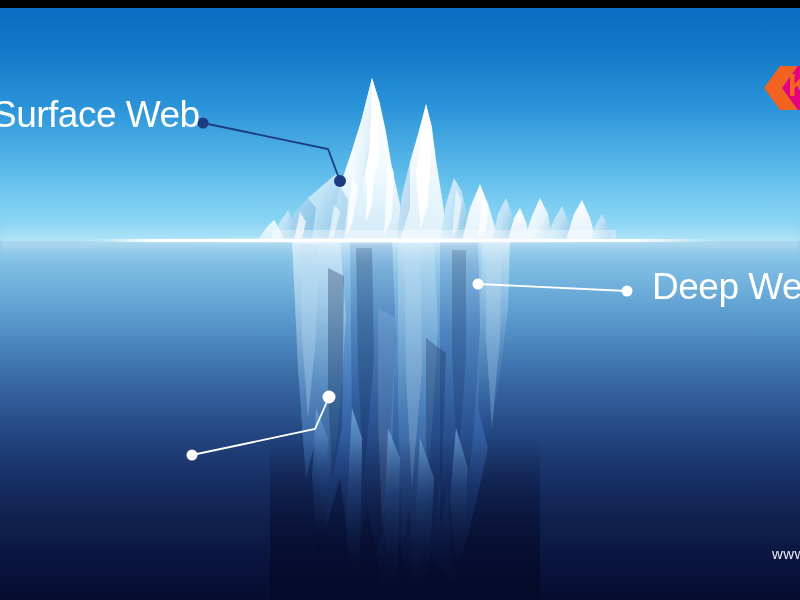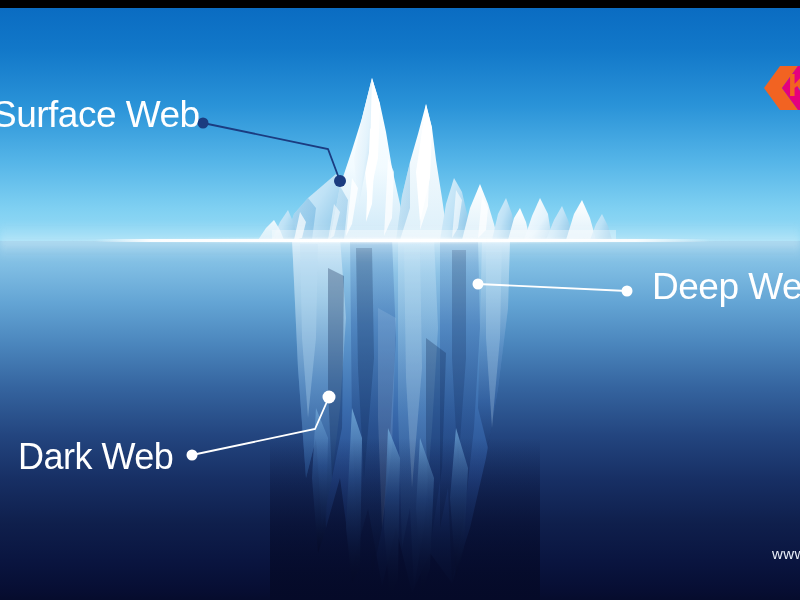--- a/index.html
+++ b/index.html
@@ -325,21 +325,20 @@
       <polyline points="192,447 315,421 329,389" fill="none" stroke="#ffffff" stroke-width="1.8"></polyline>
       <circle cx="192" cy="447" r="5.5" fill="#ffffff"></circle>
       <circle cx="329" cy="389" r="6.5" fill="#ffffff"></circle>
     </g>
   </svg>
 
   <div class="label" id="label-surface">Surface Web</div>
 
   <div class="label" id="label-deep">Deep Web</div>
 
-  <div class="label" id="label-dark">Dark Web</div>
 
   <svg class="logo" viewBox="0 0 64 48">
     <path d="M22,2 L40,2 L24,24 L40,46 L22,46 L6,24 Z" fill="#f26322"></path>
     <path d="M40,2 L56,2 L40,24 L56,46 L40,46 L24,24 Z" fill="#e6007e"></path>
   </svg>
   <div class="logo-word">K</div>
 
   <div class="site-url">www</div>
 
 </div>

